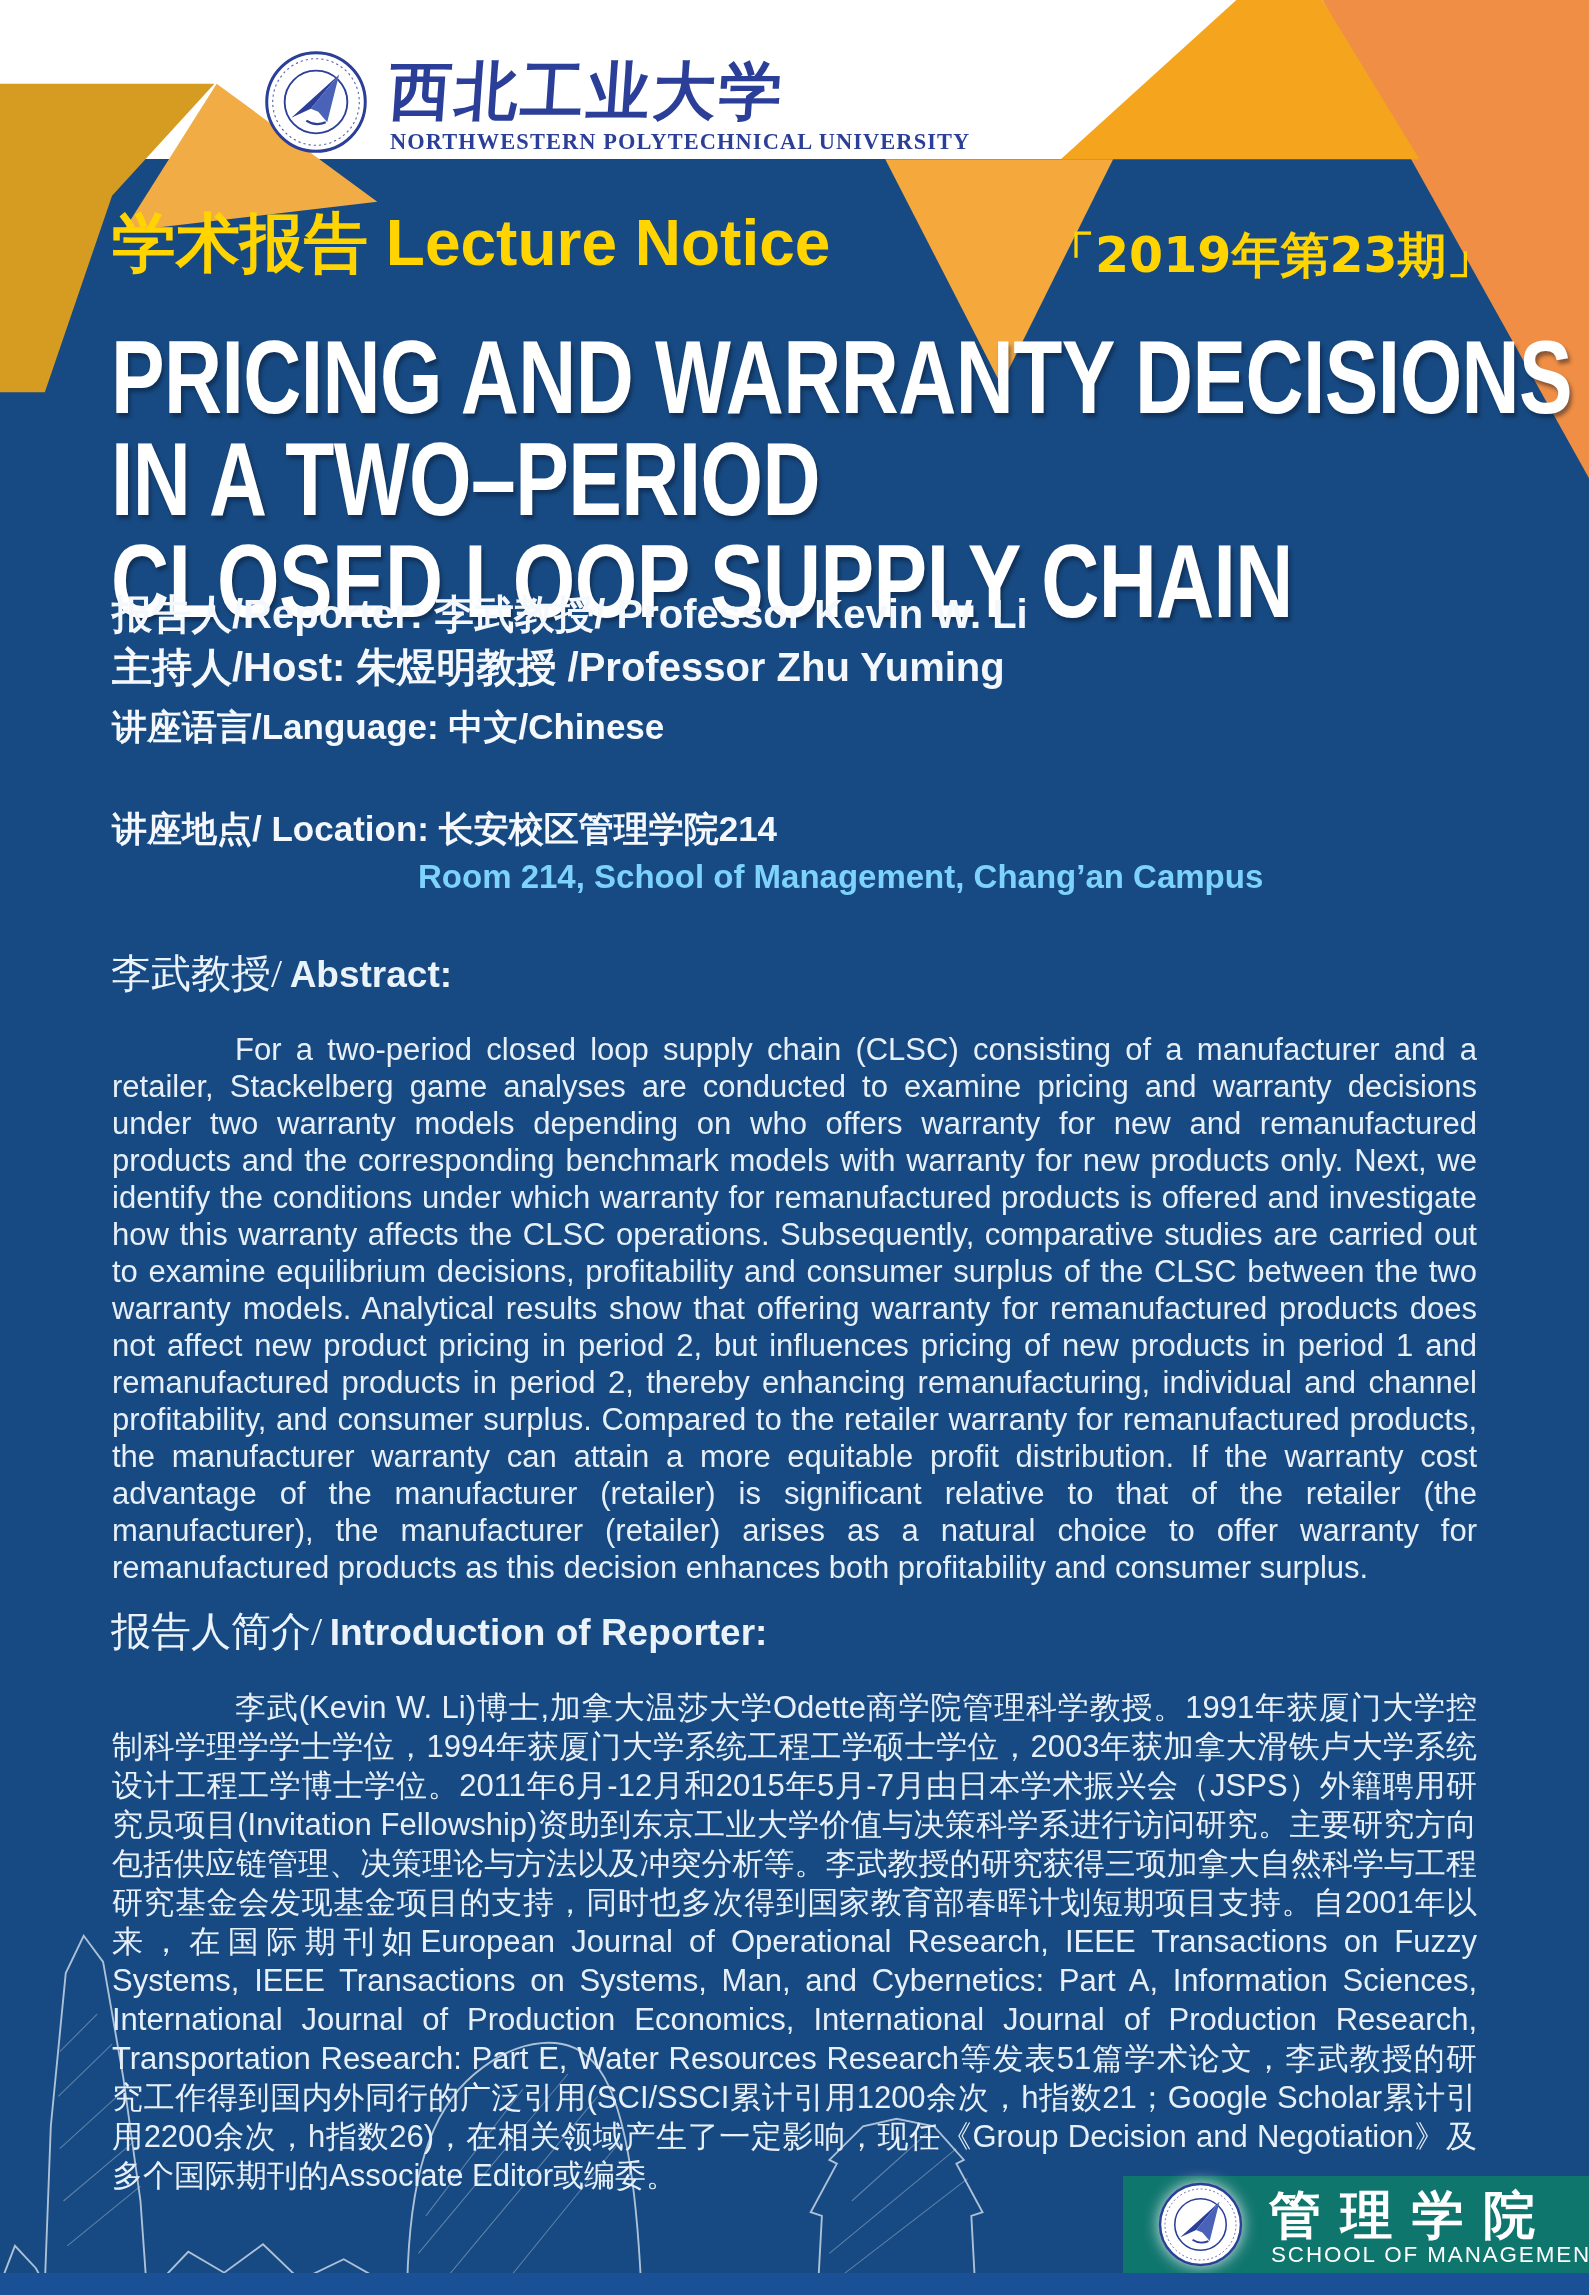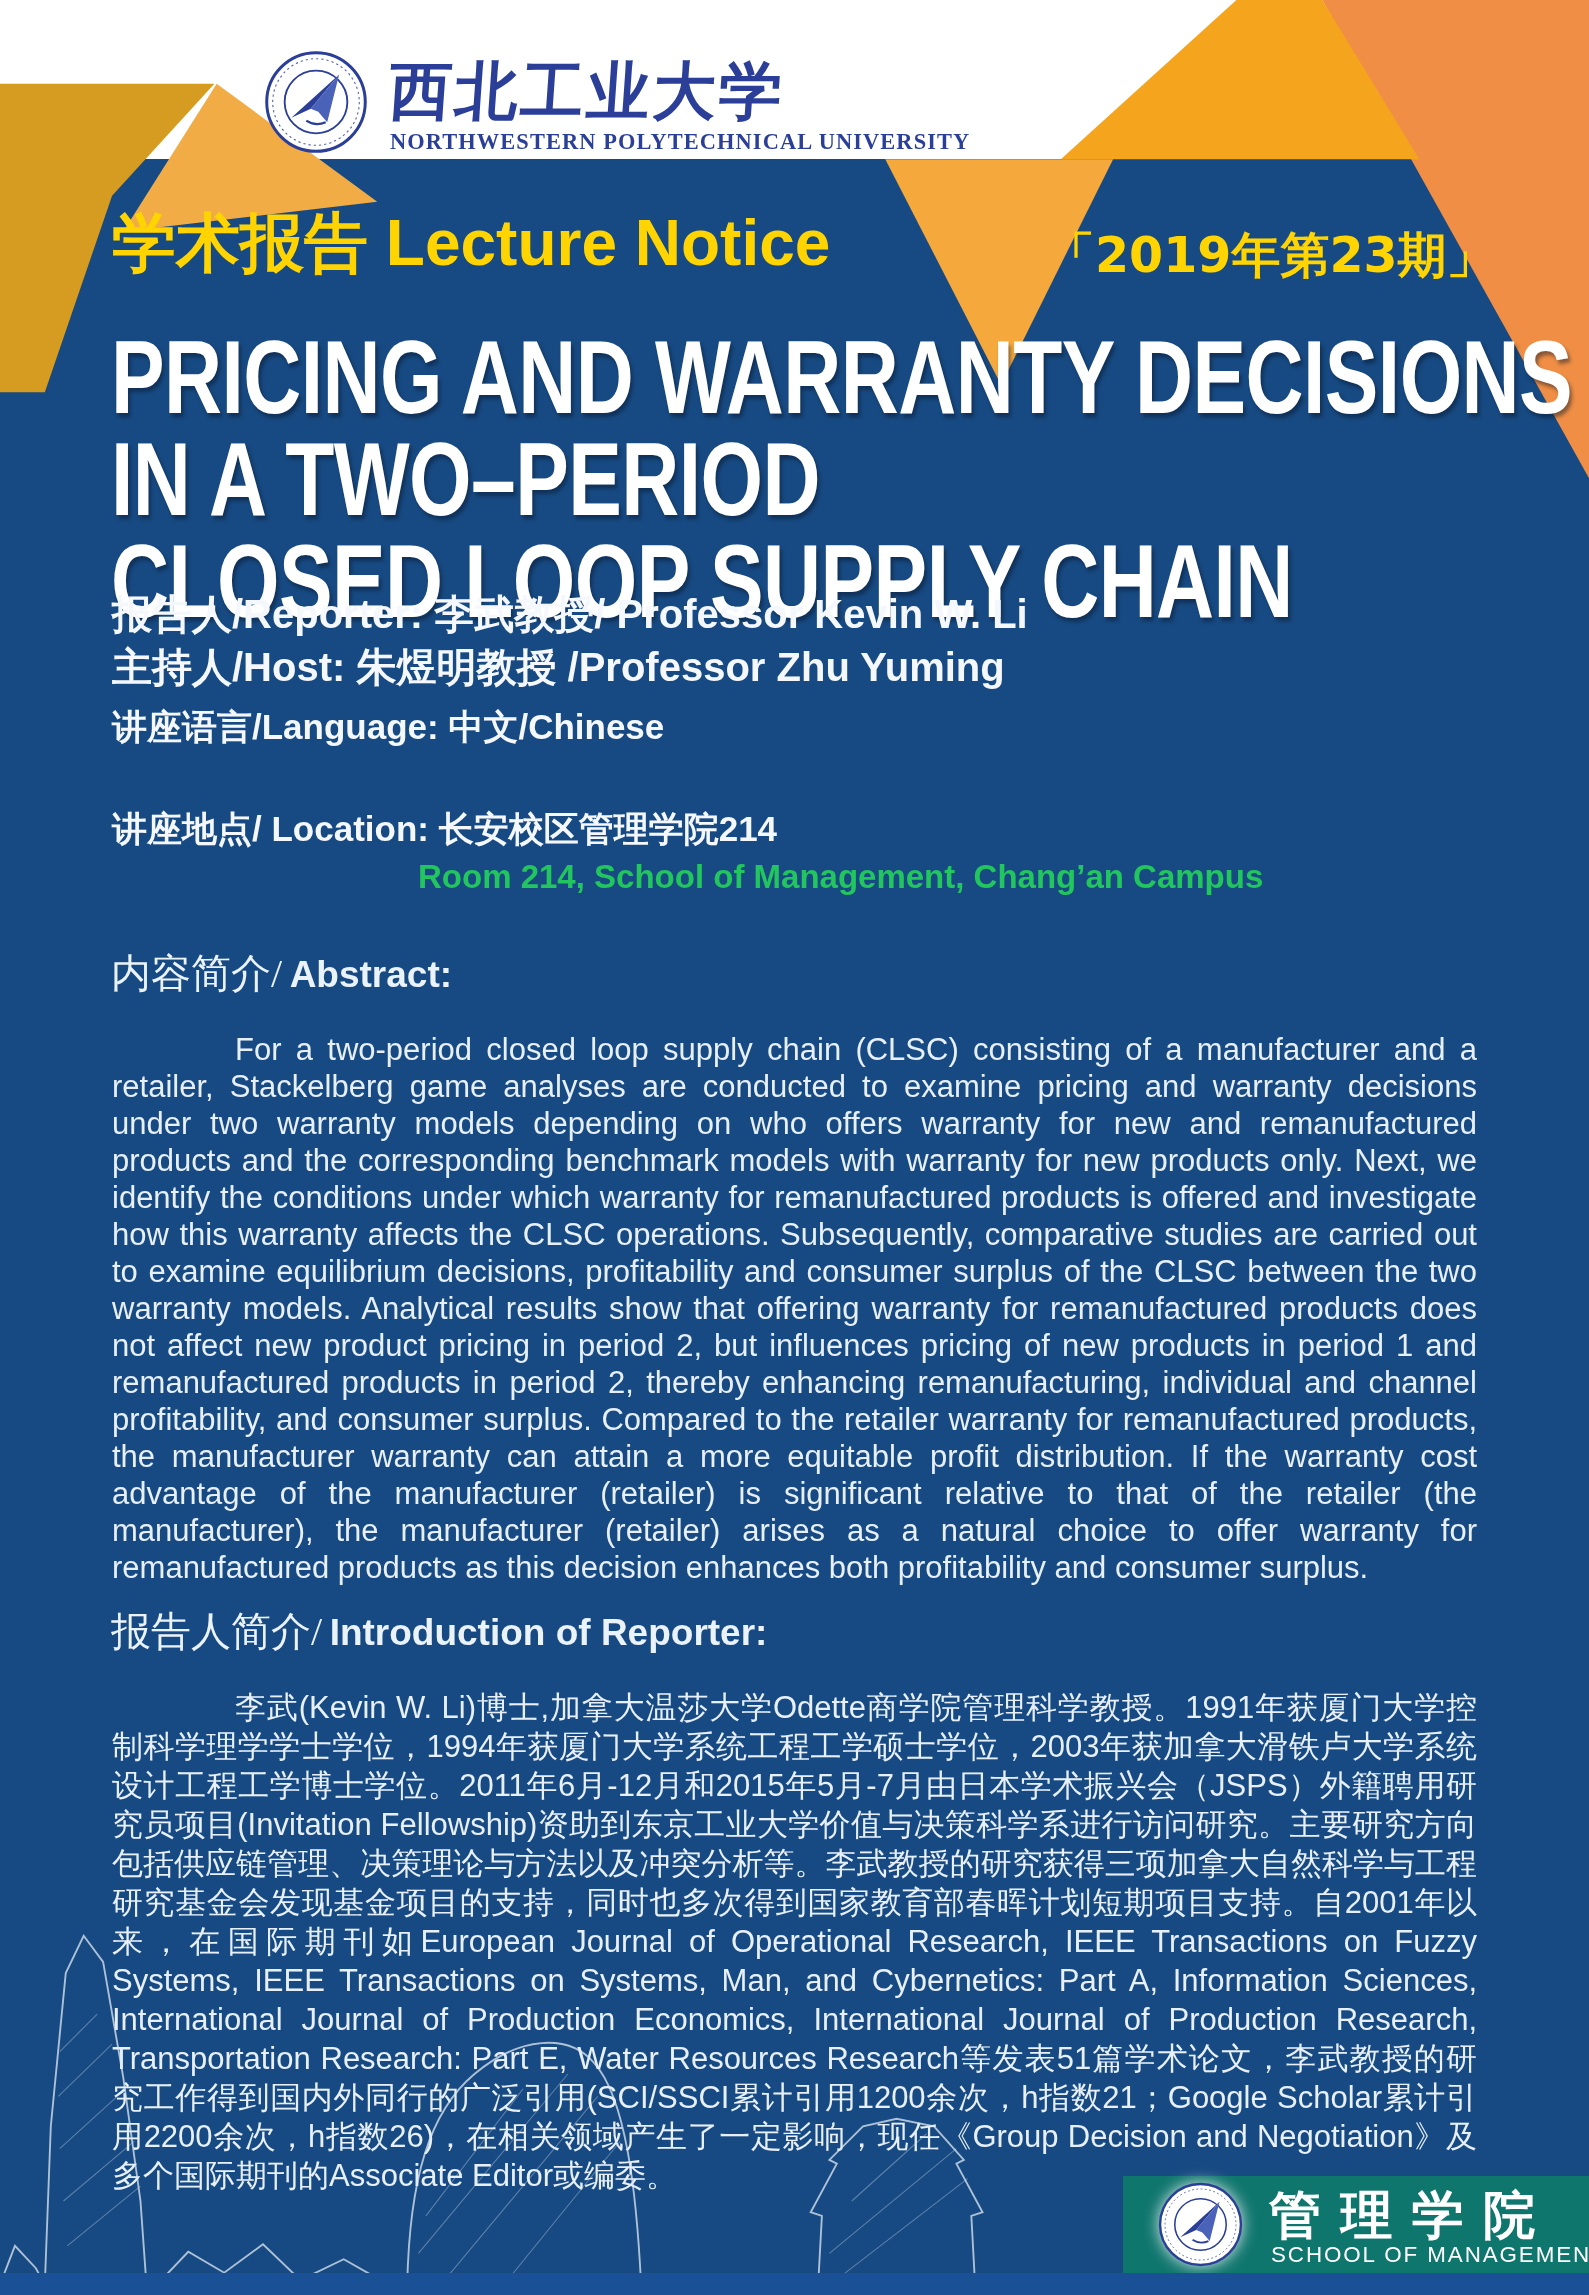--- a/index.html
+++ b/index.html
@@ -38,21 +38,21 @@
   .title .tline{
     font-size:103px;font-weight:bold;line-height:102px;white-space:nowrap;
     transform:scaleX(0.78);transform-origin:left top;
     text-shadow:3px 3.7px 4.5px rgba(8,20,40,0.45);
     font-family:"Liberation Sans", sans-serif;letter-spacing:-0.7px;
   }
   
   .info-line{position:absolute;left:112px;color:#F4F8FC;font-weight:bold;white-space:nowrap;}
   .fs-big{font-size:40px;}
   .fs-mid{font-size:35px;}
-  .room-line{position:absolute;left:418px;top:858px;font-size:33px;font-weight:bold;color:#22c55e;white-space:nowrap;}
+  .room-line{position:absolute;left:418px;top:858px;font-size:33px;font-weight:bold;color:#7dd3fc;white-space:nowrap;}
   
   .sec-heading{position:absolute;left:111px;color:#EAF2FA;white-space:nowrap;}
   .sec-heading .cn{font-family:"Liberation Serif", serif;font-size:40px;font-weight:normal;}
   .sec-heading .en{font-family:"Liberation Sans", sans-serif;font-size:37px;font-weight:bold;margin-left:7.5px;}
   .para{
     position:absolute;left:112px;width:1365px;
     color:#E7F0F9;font-size:31px;line-height:37px;text-align:justify;
     text-indent:123px;font-family:"Liberation Sans", sans-serif;margin-top:28px;
   }
   #abstract-body{top:1003px;}
@@ -118,21 +118,21 @@
     <span>主持人/Host:</span>
     <span>朱煜明教授 /Professor Zhu Yuming</span>
   </div>
   <div class="info-line fs-mid" style="top:806px">
     <span>讲座地点/ Location:</span>
     <span>长安校区管理学院214</span>
   </div>
   <div class="room-line">Room 214, School of Management, Chang’an Campus</div>
 
   <div class="sec-heading" style="top:946px">
-    <span class="cn">内容简介/</span><span class="en">Abstract:</span>
+    <span class="cn">李武教授/</span><span class="en">Abstract:</span>
   </div>
   <div class="para" id="abstract-body">For a two-period closed loop supply chain (CLSC) consisting of a manufacturer and a retailer, Stackelberg game analyses are conducted to examine pricing and warranty decisions under two warranty models depending on who offers warranty for new and remanufactured products and the corresponding benchmark models with warranty for new products only. Next, we identify the conditions under which warranty for remanufactured products is offered and investigate how this warranty affects the CLSC operations. Subsequently, comparative studies are carried out to examine equilibrium decisions, profitability and consumer surplus of the CLSC between the two warranty models. Analytical results show that offering warranty for remanufactured products does not affect new product pricing in period 2, but influences pricing of new products in period 1 and remanufactured products in period 2, thereby enhancing remanufacturing, individual and channel profitability, and consumer surplus. Compared to the retailer warranty for remanufactured products, the manufacturer warranty can attain a more equitable profit distribution. If the warranty cost advantage of the manufacturer (retailer) is significant relative to that of the retailer (the manufacturer), the manufacturer (retailer) arises as a natural choice to offer warranty for remanufactured products as this decision enhances both profitability and consumer surplus.</div>
 
   <div class="sec-heading" style="top:1604px">
     <span class="cn">报告人简介/</span><span class="en">Introduction of Reporter:</span>
   </div>
   <div class="para" id="intro-body">李武(Kevin W. Li)博士,加拿大温莎大学Odette商学院管理科学教授。1991年获厦门大学控制科学理学学士学位，1994年获厦门大学系统工程工学硕士学位，2003年获加拿大滑铁卢大学系统设计工程工学博士学位。2011年6月-12月和2015年5月-7月由日本学术振兴会（JSPS）外籍聘用研究员项目(Invitation Fellowship)资助到东京工业大学价值与决策科学系进行访问研究。主要研究方向包括供应链管理、决策理论与方法以及冲突分析等。李武教授的研究获得三项加拿大自然科学与工程研究基金会发现基金项目的支持，同时也多次得到国家教育部春晖计划短期项目支持。自2001年以来，在国际期刊如European Journal of Operational Research, IEEE Transactions on Fuzzy Systems, IEEE Transactions on Systems, Man, and Cybernetics: Part A, Information Sciences, International Journal of Production Economics, International Journal of Production Research, Transportation Research: Part E, Water Resources Research等发表51篇学术论文，李武教授的研究工作得到国内外同行的广泛引用(SCI/SSCI累计引用1200余次，h指数21；Google Scholar累计引用2200余次，h指数26)，在相关领域产生了一定影响，现任《Group Decision and Negotiation》及多个国际期刊的Associate Editor或编委。</div>
 
   <svg class="sketch" width="1061" height="394" viewBox="0 0 1420 527" aria-hidden="true">
     <g fill="none" stroke="#DFE9F4" stroke-width="2.5" opacity="0.75">

